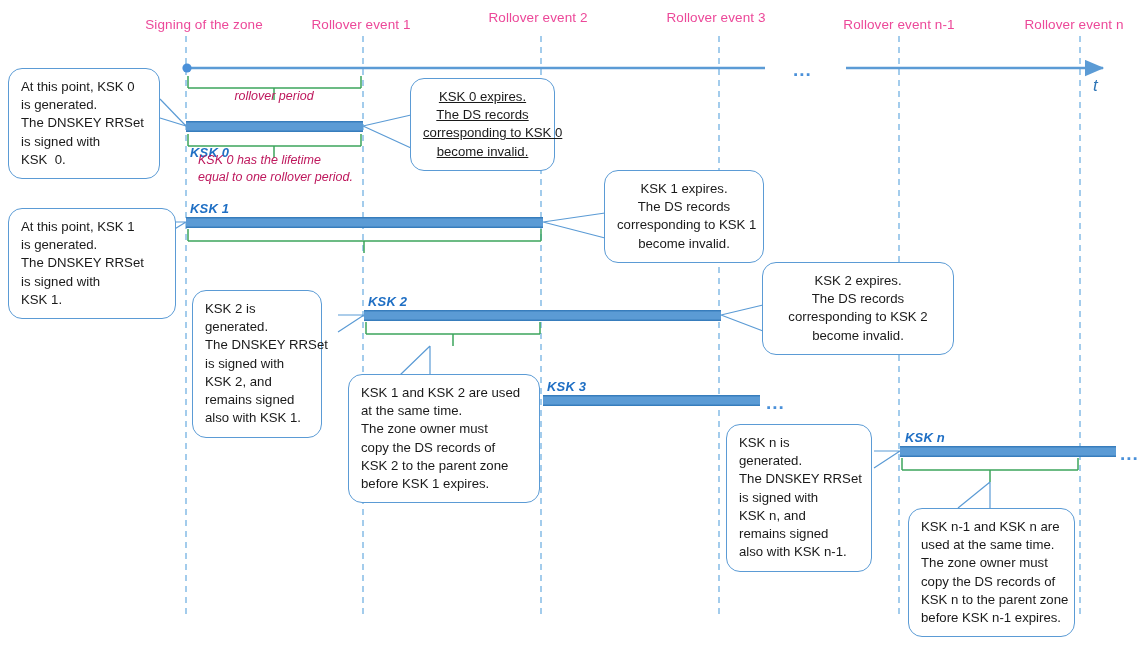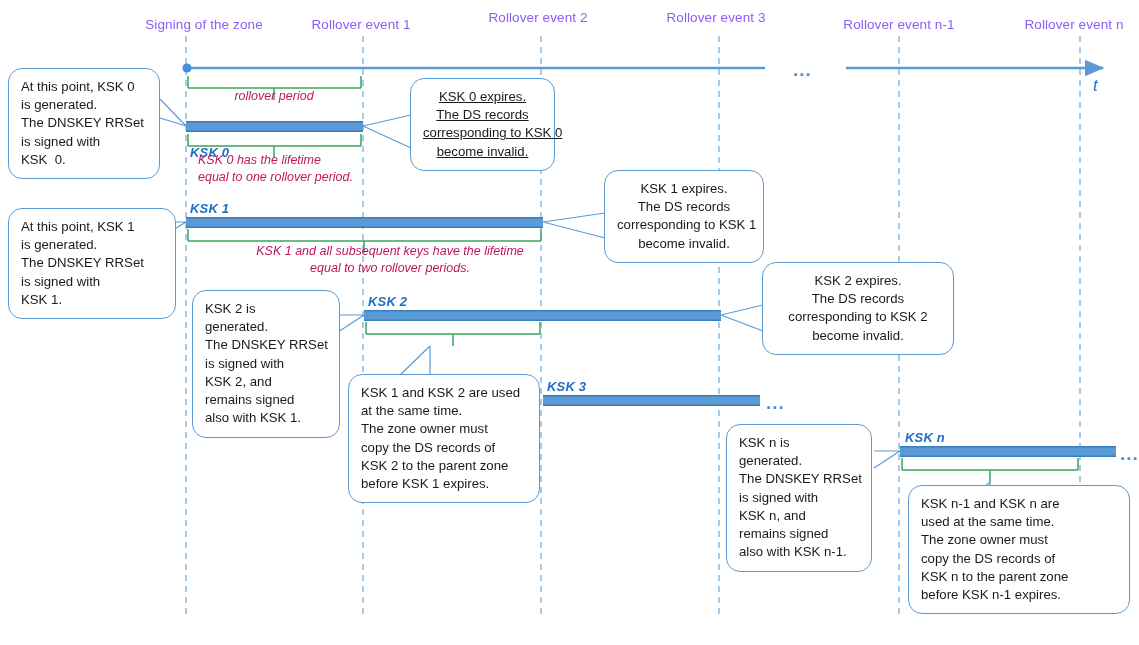--- a/index.html
+++ b/index.html
@@ -16,21 +16,21 @@
   }
   #svg-layer{
     position:absolute;
     left:0;top:0;
     width:1139px;height:645px;
     pointer-events:none;
   }
   .evt-label{
     position:absolute;
     font-size:13.5px;
-    color:#8b5cf6;
+    color:#ec4899;
     white-space:nowrap;
     transform:translateX(-50%);
     letter-spacing:0.1px;
   }
   .ksk-label{
     position:absolute;
     font-size:13px;
     font-weight:bold;
     font-style:italic;
     color:#1F6FC4;
@@ -165,22 +165,20 @@
   <div class="ksk-label" style="left:368px;top:294px;">KSK 2</div>
   <div class="ksk-label" style="left:547px;top:379px;">KSK 3</div>
   <div class="ksk-label" style="left:905px;top:430px;">KSK n</div>
 
   <div class="ellipsis" style="left:766px;top:393px;">...</div>
   <div class="ellipsis" style="left:1120px;top:444px;">...</div>
 
   <div class="note center" style="left:274px;top:88px;">rollover period</div>
   <div class="note" style="left:198px;top:152px;">KSK 0 has the lifetime
 equal to one rollover period.</div>
-  <div class="note center" style="left:390px;top:243px;">KSK 1 and all subsequent keys have the lifetime
-equal to two rollover periods.</div>
 
   <div class="callout" style="left:8px;top:68px;width:152px;">At this point, KSK 0
 is generated.
 The DNSKEY RRSet
 is signed with
 KSK  0.</div>
   <div class="callout ctr" style="left:410px;top:78px;width:145px;text-decoration:underline;">KSK 0 expires.
 The DS records
 corresponding to KSK 0
 become invalid.</div>
@@ -188,21 +186,21 @@
   <div class="callout" style="left:8px;top:208px;width:168px;">At this point, KSK 1
 is generated.
 The DNSKEY RRSet
 is signed with
 KSK 1.</div>
   <div class="callout ctr" style="left:604px;top:170px;width:160px;">KSK 1 expires.
 The DS records
 corresponding to KSK 1
 become invalid.</div>
 
-  <div class="callout" style="left:192px;top:290px;width:148px;">KSK 2 is
+  <div class="callout" style="left:192px;top:290px;width:130px;">KSK 2 is
 generated.
 The DNSKEY RRSet
 is signed with
 KSK 2, and
 remains signed
 also with KSK 1.</div>
   <div class="callout ctr" style="left:762px;top:262px;width:192px;">KSK 2 expires.
 The DS records
 corresponding to KSK 2
 become invalid.</div>
@@ -214,20 +212,20 @@
 KSK 2 to the parent zone
 before KSK 1 expires.</div>
 
   <div class="callout" style="left:726px;top:424px;width:146px;">KSK n is
 generated.
 The DNSKEY RRSet
 is signed with
 KSK n, and
 remains signed
 also with KSK n-1.</div>
-  <div class="callout" style="left:908px;top:485px;width:222px;">KSK n-1 and KSK n are
+  <div class="callout" style="left:908px;top:508px;width:167px;">KSK n-1 and KSK n are
 used at the same time.
 The zone owner must
 copy the DS records of
 KSK n to the parent zone
 before KSK n-1 expires.</div>
 
 </div>
 
 </body></html>

